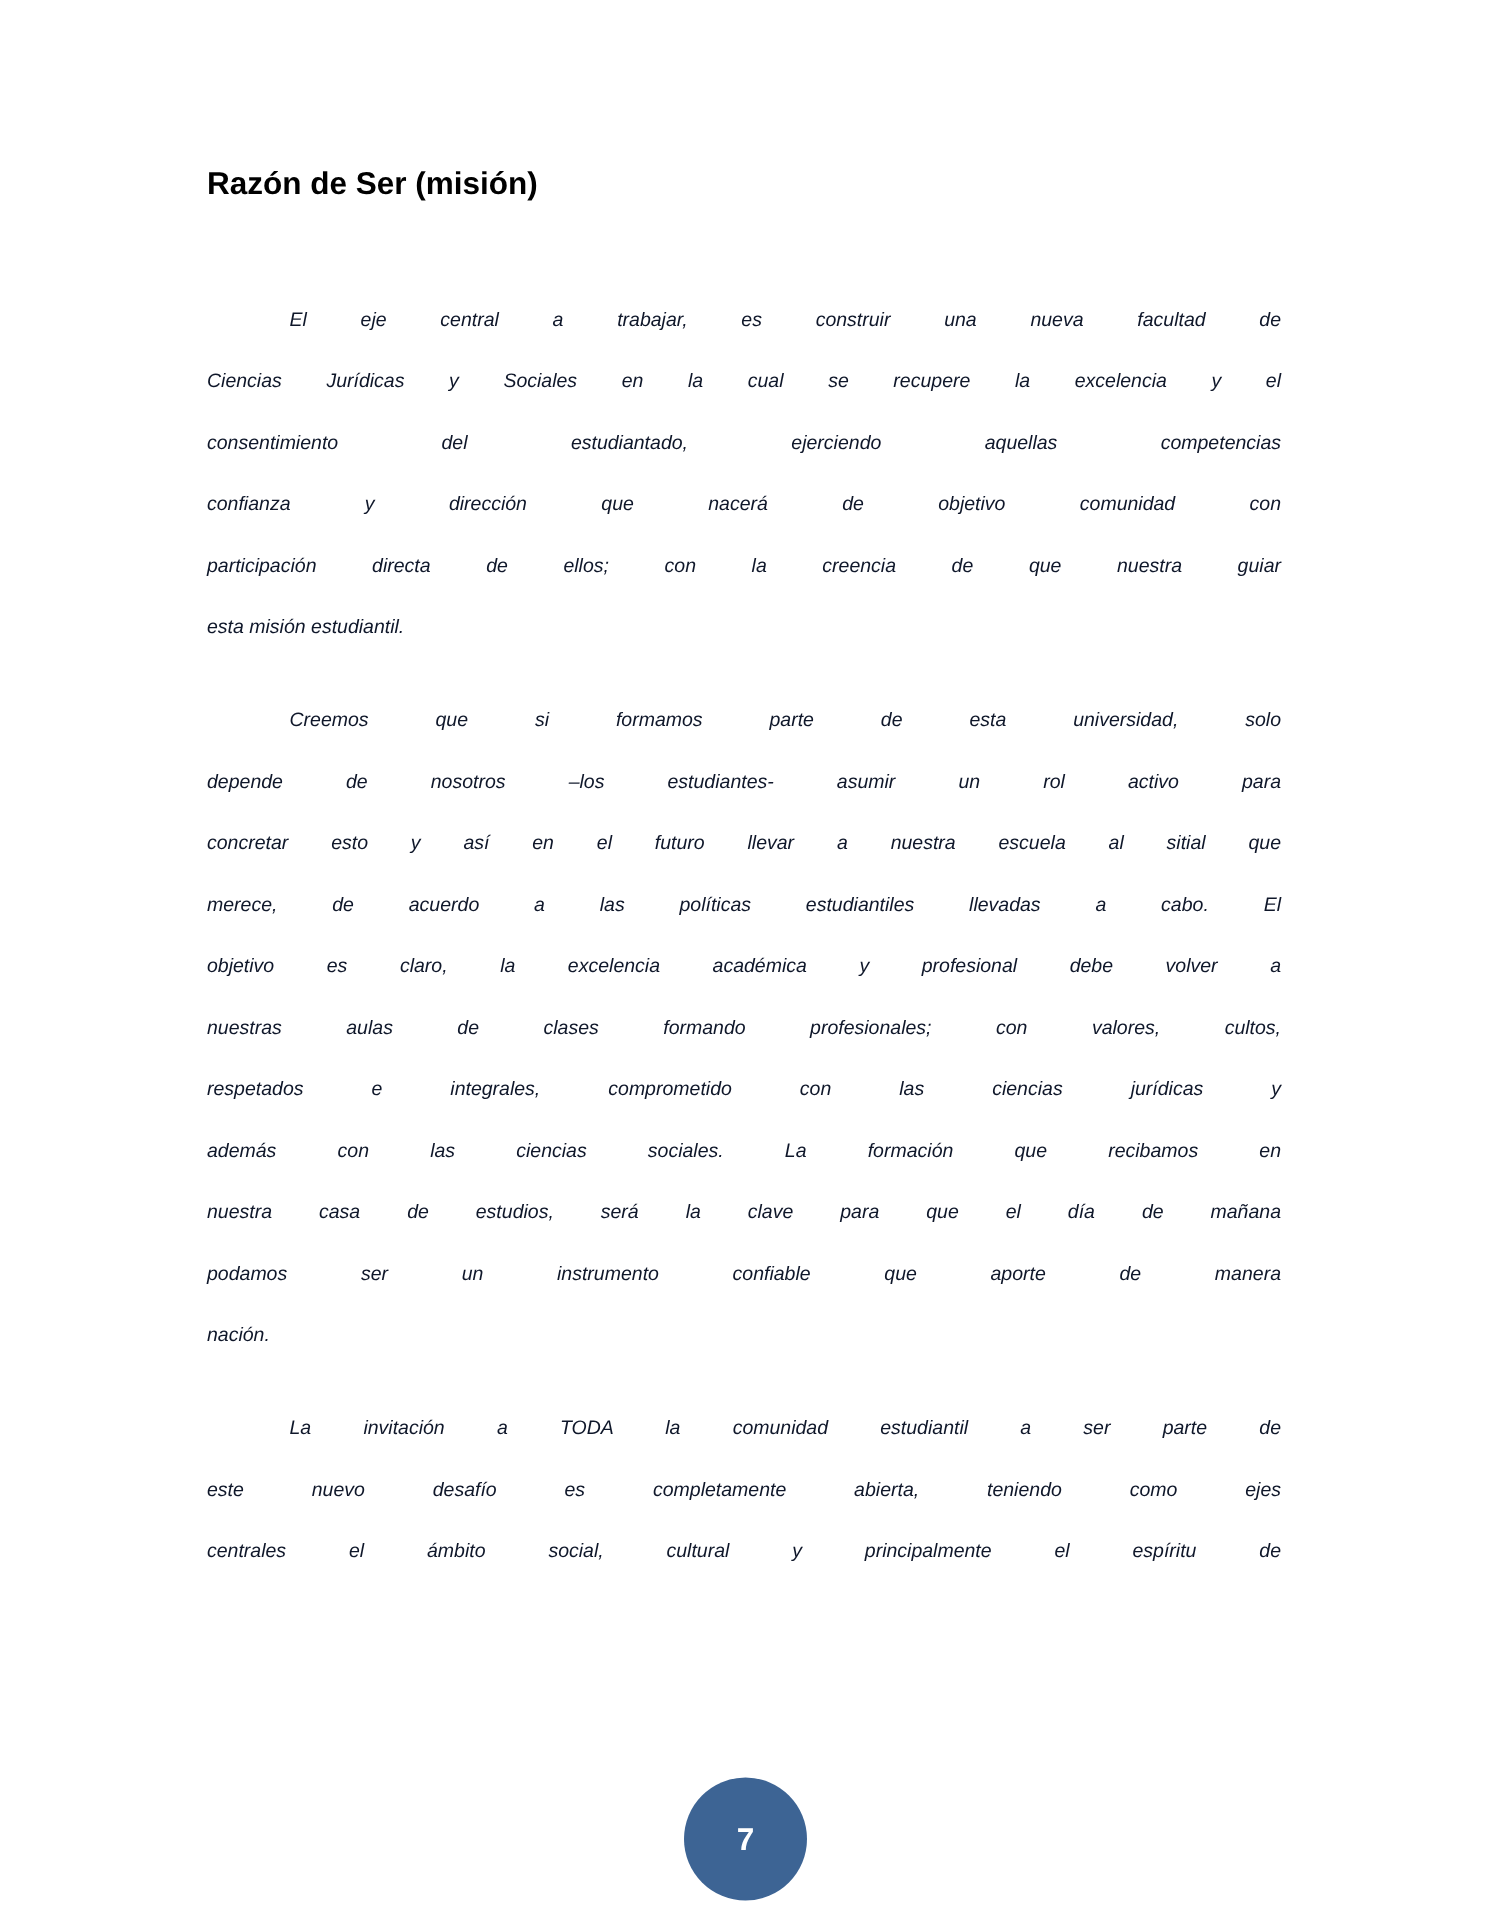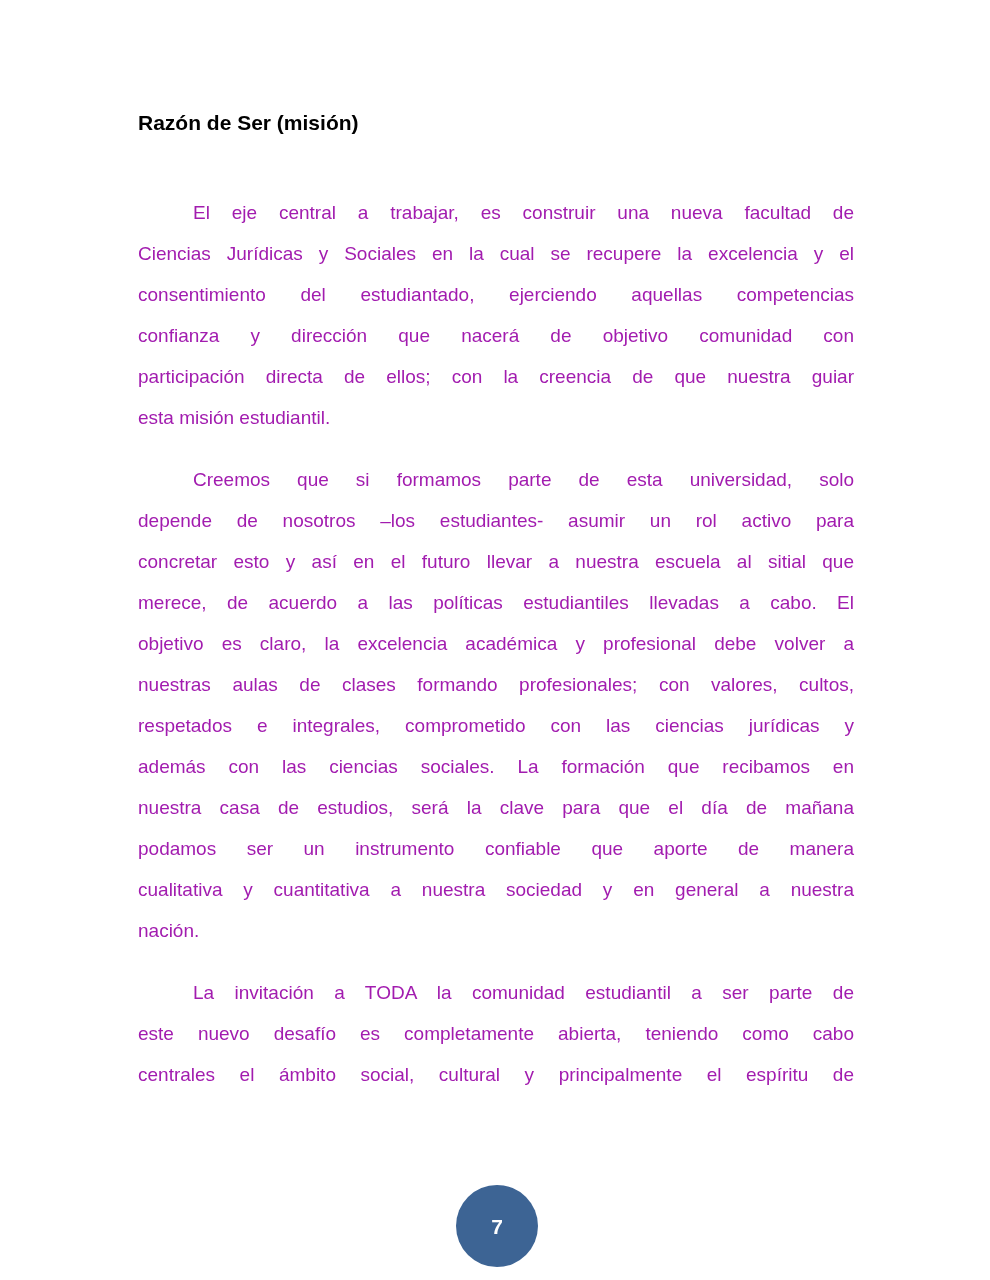--- a/index.html
+++ b/index.html
@@ -21,26 +21,27 @@
   .doc-title {
     font-size: 21px;
     font-weight: bold;
     line-height: 26px;
     text-align: left;
     margin: 0 0 56px 0;
     color: #000000;
   }
   .para { margin: 0 0 21px 0; }
   .line {
-    font-size: 19px;
+    font-size: 13px;
     line-height: 41px;
     text-align: justify;
     text-align-last: justify;
     white-space: normal;
-    color: #a21caf;
+    color: #0f172a;
+    font-style: italic;
   }
   .line.indent { text-indent: 55px; }
   .line.last { text-align-last: left; }
   .page-badge {
     position: absolute;
     left: 456px;
     top: 1185px;
     width: 82px;
     height: 82px;
     border-radius: 50%;
@@ -77,27 +78,26 @@
       <div class="line indent">Creemos que si formamos parte de esta universidad, solo</div>
       <div class="line">depende de nosotros –los estudiantes- asumir un rol activo para</div>
       <div class="line">concretar esto y así en el futuro llevar a nuestra escuela al sitial que</div>
       <div class="line">merece, de acuerdo a las políticas estudiantiles llevadas a cabo. El</div>
       <div class="line">objetivo es claro, la excelencia académica y profesional debe volver a</div>
       <div class="line">nuestras aulas de clases formando profesionales; con valores, cultos,</div>
       <div class="line">respetados e integrales, comprometido con las ciencias jurídicas y</div>
       <div class="line">además con las ciencias sociales. La formación que recibamos en</div>
       <div class="line">nuestra casa de estudios, será la clave para que el día de mañana</div>
       <div class="line">podamos ser un instrumento confiable que aporte de manera</div>
-      <div class="line">cualitativa y cuantitativa a nuestra sociedad y en general a nuestra</div>
       <div class="line last">nación.</div>
     </div>
 
     <div class="para">
       <div class="line indent">La invitación a TODA la comunidad estudiantil a ser parte de</div>
-      <div class="line">este nuevo desafío es completamente abierta, teniendo como cabo</div>
+      <div class="line">este nuevo desafío es completamente abierta, teniendo como ejes</div>
       <div class="line">centrales el ámbito social, cultural y principalmente el espíritu de</div>
     </div>
 
   </div>
 
   <div class="page-badge">
     <span class="num">7</span>
   </div>
 </div>
 

